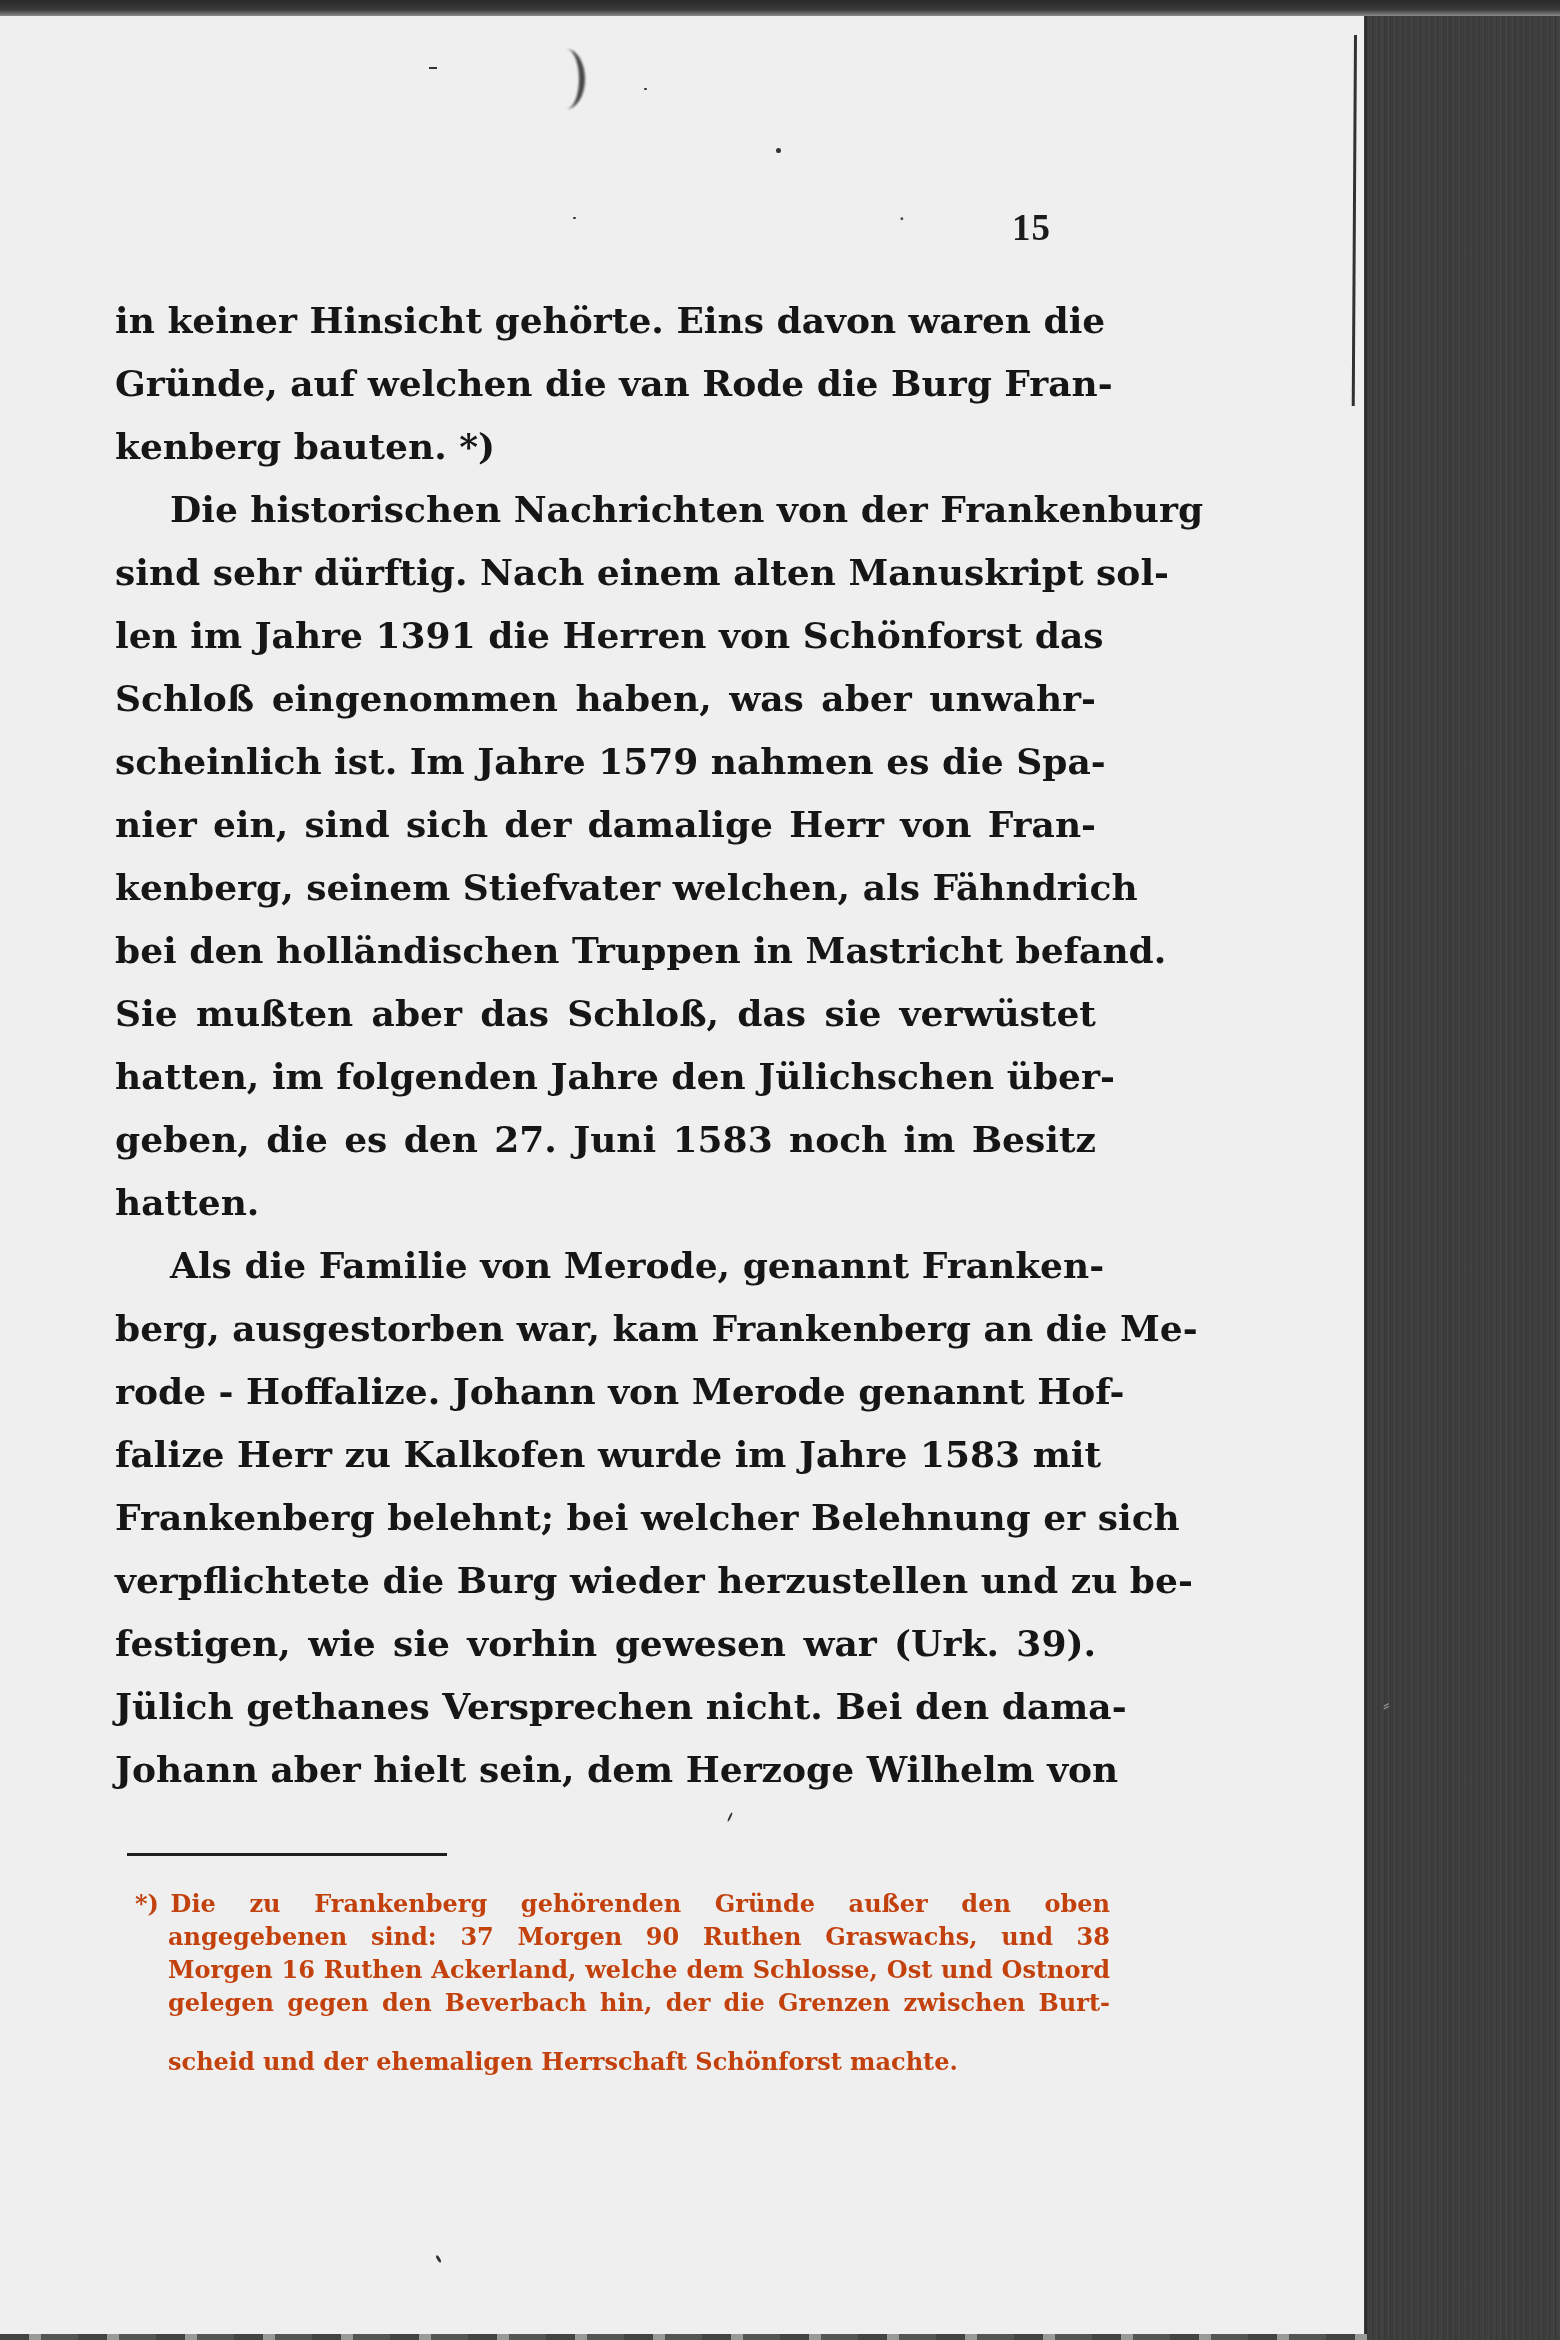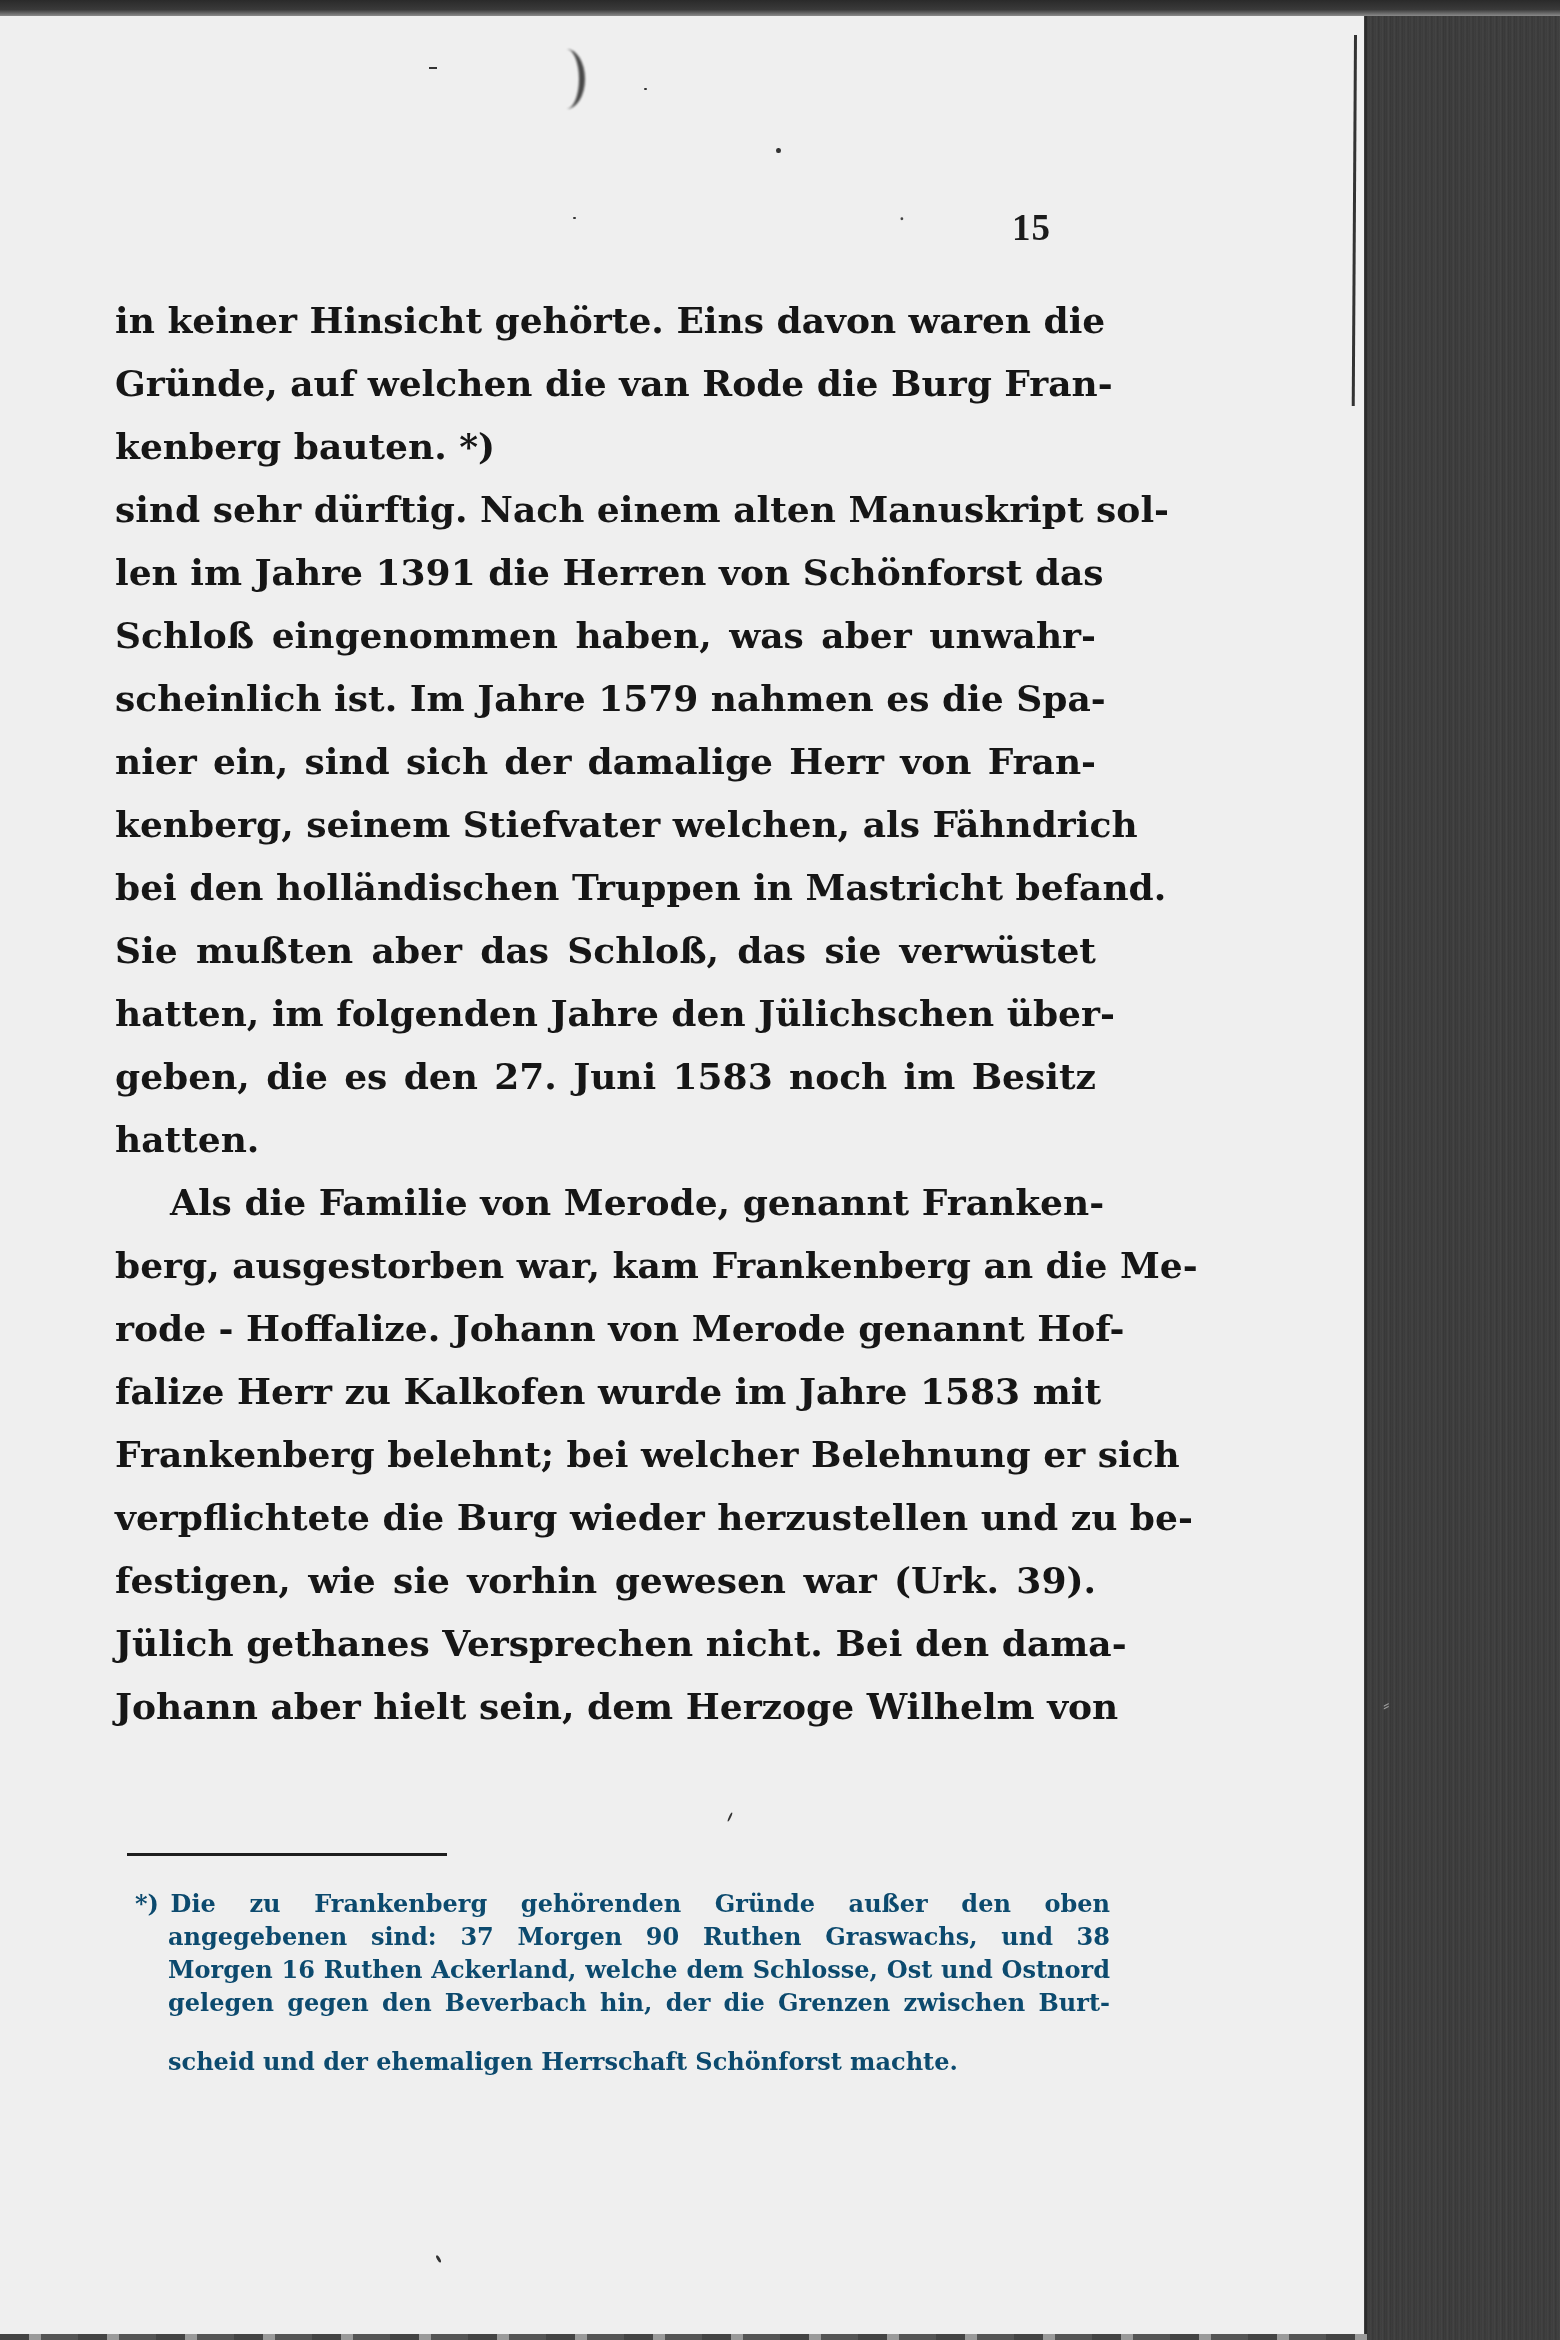--- a/index.html
+++ b/index.html
@@ -117,21 +117,21 @@
       top: 1837px;
       width: 320px;
       height: 3.9px;
       background: #1e1e1e;
     }
     .footnote {
       position: absolute;
       left: 135px;
       top: 1871px;
       width: 975px;
-      color: #0c4a6e;
+      color: #c2410c;
       font-family: "DejaVu Serif", "Liberation Serif", serif;
       font-size: 24px;
       font-weight: bold;
       line-height: 33px;
     }
     .footnote .fline {
       display: block;
       white-space: nowrap;
       text-align: justify;
       text-align-last: justify;
@@ -174,20 +174,21 @@
   <div class="speck" style="left:729px;top:1796px;width:2px;height:9.8px;transform:rotate(25deg);"></div>
   <div class="speck" style="left:437px;top:2239px;width:2.9px;height:7.8px;transform:rotate(-30deg);"></div>
 
   <span class="page-mark">‧</span>
   <div class="page-number">15</div>
 
   <div class="body-text">
     <span class="line">in keiner Hinsicht gehörte. Eins davon waren die</span>
     <span class="line">Gründe, auf welchen die van Rode die Burg Fran-</span>
     <span class="line last">kenberg bauten. *)</span>
+    <span class="line indent">Die historischen Nachrichten von der Frankenburg</span>
     <span class="line">sind sehr dürftig. Nach einem alten Manuskript sol-</span>
     <span class="line">len im Jahre 1391 die Herren von Schönforst das</span>
     <span class="line">Schloß eingenommen haben, was aber unwahr-</span>
     <span class="line">scheinlich ist. Im Jahre 1579 nahmen es die Spa-</span>
     <span class="line">nier ein, sind sich der damalige Herr von Fran-</span>
     <span class="line">kenberg, seinem Stiefvater welchen, als Fähndrich</span>
     <span class="line">bei den holländischen Truppen in Mastricht befand.</span>
     <span class="line">Sie mußten aber das Schloß, das sie verwüstet</span>
     <span class="line">hatten, im folgenden Jahre den Jülichschen über-</span>
     <span class="line">geben, die es den 27. Juni 1583 noch im Besitz</span>

